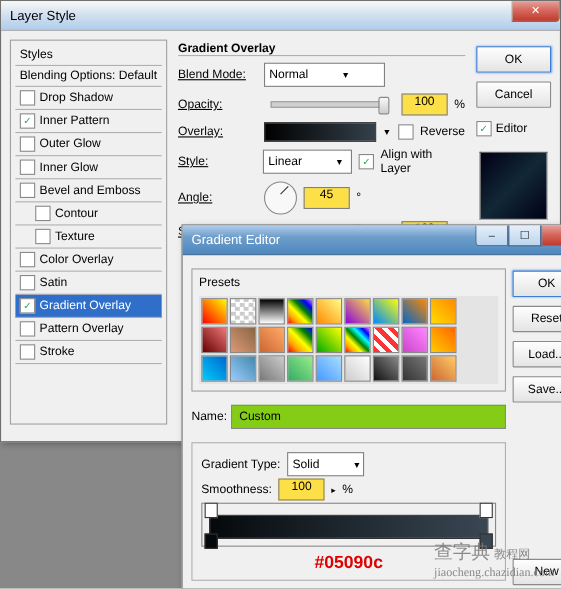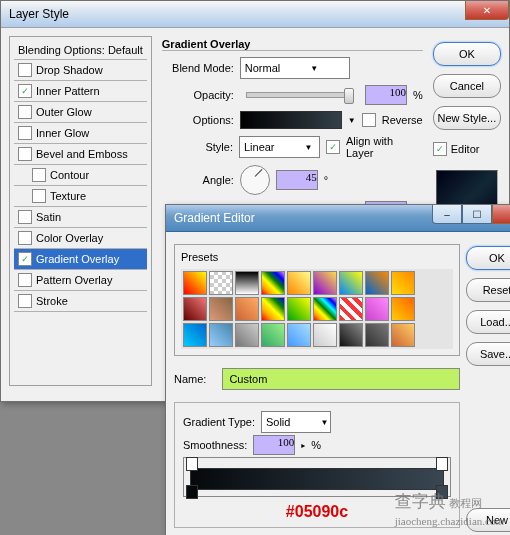--- a/index.html
+++ b/index.html
@@ -17,39 +17,39 @@
 .styles-hdr { border-bottom:1px solid #b0b0b0; padding:3px 4px; font-size:11px; }
 .blend-hdr { border-bottom:1px solid #b0b0b0; padding:3px 4px; font-size:11px; }
 .style-row { display:flex; align-items:center; gap:4px; padding:3px 4px; cursor:pointer; border-bottom:1px solid #b0b0b0; }
 .style-row.sub { padding-left:18px; }
 .style-row.sel { background:#2f6fca; color:#fff; }
 .chk { width:12px; height:12px; border:1px solid #888; background:#fff; display:inline-flex; align-items:center; justify-content:center; font-size:9px; color:#2a5; }
 .ctr-col { flex:1; padding:0 4px; }
 .sect-title { font-weight:bold; font-size:11px; margin:2px 0 1px 0; border-bottom:1px solid #b0b0b0; }
 .sect-sub { margin:2px 0 6px 6px; font-size:11px; padding-bottom:2px; border-bottom:1px solid #b0b0b0; }
 .form-row { display:flex; align-items:center; margin:6px 0; gap:6px; }
-.lbl { width:72px; text-align:right; font-size:11px; }
+.lbl { width:72px; font-size:11px;text-decoration:underline; }
 .dropdown { height:20px; border:1px solid #808080; background:#fff; padding:0 4px; display:flex; align-items:center; gap:30px; font-size:11px; }
 .dd-arrow { font-size:8px; }
-.num { width:40px; height:18px; border:1px solid #808080; background:#c4b5fd; text-align:right; font-size:11px;font-family:Liberation Serif, serif; }
+.num { width:40px; height:18px; border:1px solid #808080; background:#fde047; text-align:center; font-size:11px; }
 .slider { flex:1; height:4px; background:#d0d0d0; border:1px solid #999; position:relative; margin:0 6px; max-width:110px; }
 .slider .thumb { position:absolute; top:-5px; width:8px; height:14px; background:linear-gradient(#f8f8f8,#ccc); border:1px solid #888; border-radius:2px; }
 .grad-preview { width:100px; height:16px; border:1px solid #333; background:linear-gradient(to right,#000,#34404a); }
 .dial { width:28px; height:28px; border:1px solid #888; border-radius:50%; background:#f8f8f8; position:relative; }
 .dial:after { content:''; position:absolute; width:10px; height:1px; background:#333; top:10px; left:14px; transform-origin:left; transform:rotate(-45deg); }
 .btn-col { width:72px; display:flex; flex-direction:column; gap:8px; padding-top:6px; }
-.btn { height:22px; border:1px solid #8a8a8a; border-radius:11px; background:linear-gradient(#fefefe,#e4e4e4); display:flex; align-items:center; justify-content:center; font-size:11px; cursor:pointer; }
+.btn { height:22px; border:1px solid #8a8a8a; border-radius:1px; background:linear-gradient(#fefefe,#e4e4e4); display:flex; align-items:center; justify-content:center; font-size:11px; cursor:pointer; }
 .btn.def { border:1px solid #3b7cd4; box-shadow:0 0 2px #5a9ce8; }
 .preview-box { width:60px; height:60px; border:1px inset #aaa; background:linear-gradient(135deg,#000015,#122836,#000015); margin:6px auto 0; }
 .presets { border:1px solid #a0a0a0; padding:6px; margin:4px 0; }
 .presets-title { font-size:11px; margin-bottom:6px; }
 .swatch-grid { display:grid; grid-template-columns:repeat(9,24px); grid-auto-rows:24px; gap:2px; background:#e4e4e4; padding:2px; }
 .sw { border:1px solid #888; cursor:pointer; }
-.name-row { display:flex; align-items:center; gap:16px; margin:12px 0; }
-.name-input { flex:1; height:20px; border:1px solid #888; background:#bef264; padding:0 6px; font-size:11px; display:flex; align-items:center; }
+.name-row { display:flex; align-items:center; gap:4px; margin:12px 0; }
+.name-input { flex:1; height:20px; border:1px solid #888; background:#84cc16; padding:0 6px; font-size:11px; display:flex; align-items:center; }
 .grad-bar-outer { border:1px solid #888; padding:10px 6px 6px 6px; position:relative; }
 .grad-bar { height:20px; border:1px solid #333; background:linear-gradient(to right,#05090c,#394753); }
 .stop { position:absolute; width:10px; height:12px; background:#fff; border:1px solid #333; }
 .stop.top { top:-1px; }
 .stop.bot { bottom:-3px; }
 .hexlabel { text-align:center; color:#e00000; font-size:16px; font-weight:bold; margin-top:6px; }
 fieldset { border:1px solid #b0b0b0; margin:4px 0; padding:6px 8px; }
 .watermark { position:absolute; right:6px; bottom:6px; font-size:14px; color:rgba(120,120,120,0.85); font-family:Liberation Serif, serif; pointer-events:none; }
 </style>
 </head>
@@ -57,20 +57,21 @@
 
 <div class="dialog" style="left:0;top:0;width:508px;height:400px">
   <div class="title-bar-ls">
     <span class="title-text">Layer Style</span>
     <div class="win-controls" style="align-self:flex-start">
       <div class="win-btn close-btn">✕</div>
     </div>
   </div>
   <div class="dlg-body">
     <div class="styles-panel">
+      <div class="styles-hdr">Styles</div>
       <div class="blend-hdr">Blending Options: Default</div>
       <div class="style-row">
           <span class="chk"></span>
           <span>Drop Shadow</span>
         </div>
       <div class="style-row">
           <span class="chk">✓</span>
           <span>Inner Pattern</span>
         </div>
       <div class="style-row">
@@ -88,25 +89,25 @@
       <div class="style-row sub">
           <span class="chk"></span>
           <span>Contour</span>
         </div>
       <div class="style-row sub">
           <span class="chk"></span>
           <span>Texture</span>
         </div>
       <div class="style-row">
           <span class="chk"></span>
+          <span>Color Overlay</span>
+        </div>
+      <div class="style-row">
+          <span class="chk"></span>
           <span>Satin</span>
-        </div>
-      <div class="style-row">
-          <span class="chk"></span>
-          <span>Color Overlay</span>
         </div>
       <div class="style-row sel">
           <span class="chk" style="color:#2a5">✓</span>
           <span>Gradient Overlay</span>
         </div>
       <div class="style-row">
           <span class="chk"></span>
           <span>Pattern Overlay</span>
         </div>
       <div class="style-row">
@@ -127,21 +128,21 @@
       </div>
       <div class="form-row">
         <span class="lbl">Opacity:</span>
         <div class="slider">
             <div class="thumb" style="left:calc(100% - 8px)"></div>
           </div>
         <div class="num">100</div>
         <span>%</span>
       </div>
       <div class="form-row">
-        <span class="lbl">Options:</span>
+        <span class="lbl">Overlay:</span>
         <div class="grad-preview"></div>
           <span class="dd-arrow">▼</span>
         <span class="chk"></span>
         <span>Reverse</span>
       </div>
       <div class="form-row">
         <span class="lbl">Style:</span>
         <div class="dropdown" style="width:72px">
             <span>Linear</span>
             <span class="dd-arrow">▼</span>
@@ -161,21 +162,20 @@
             <div class="thumb" style="left:70%"></div>
           </div>
         <div class="num">120</div>
         <span>%</span>
       </div>
     </div>
 
     <div class="btn-col">
       <div class="btn def">OK</div>
       <div class="btn">Cancel</div>
-      <div class="btn">New Style...</div>
       <div style="display:flex;align-items:center;gap:4px;margin-top:4px">
         <span class="chk">✓</span>
         <span>Editor</span>
       </div>
       <div class="preview-box"></div>
     </div>
   </div>
 </div>
 
 <div class="dialog" style="left:165px;top:204px;width:370px;height:330px">

